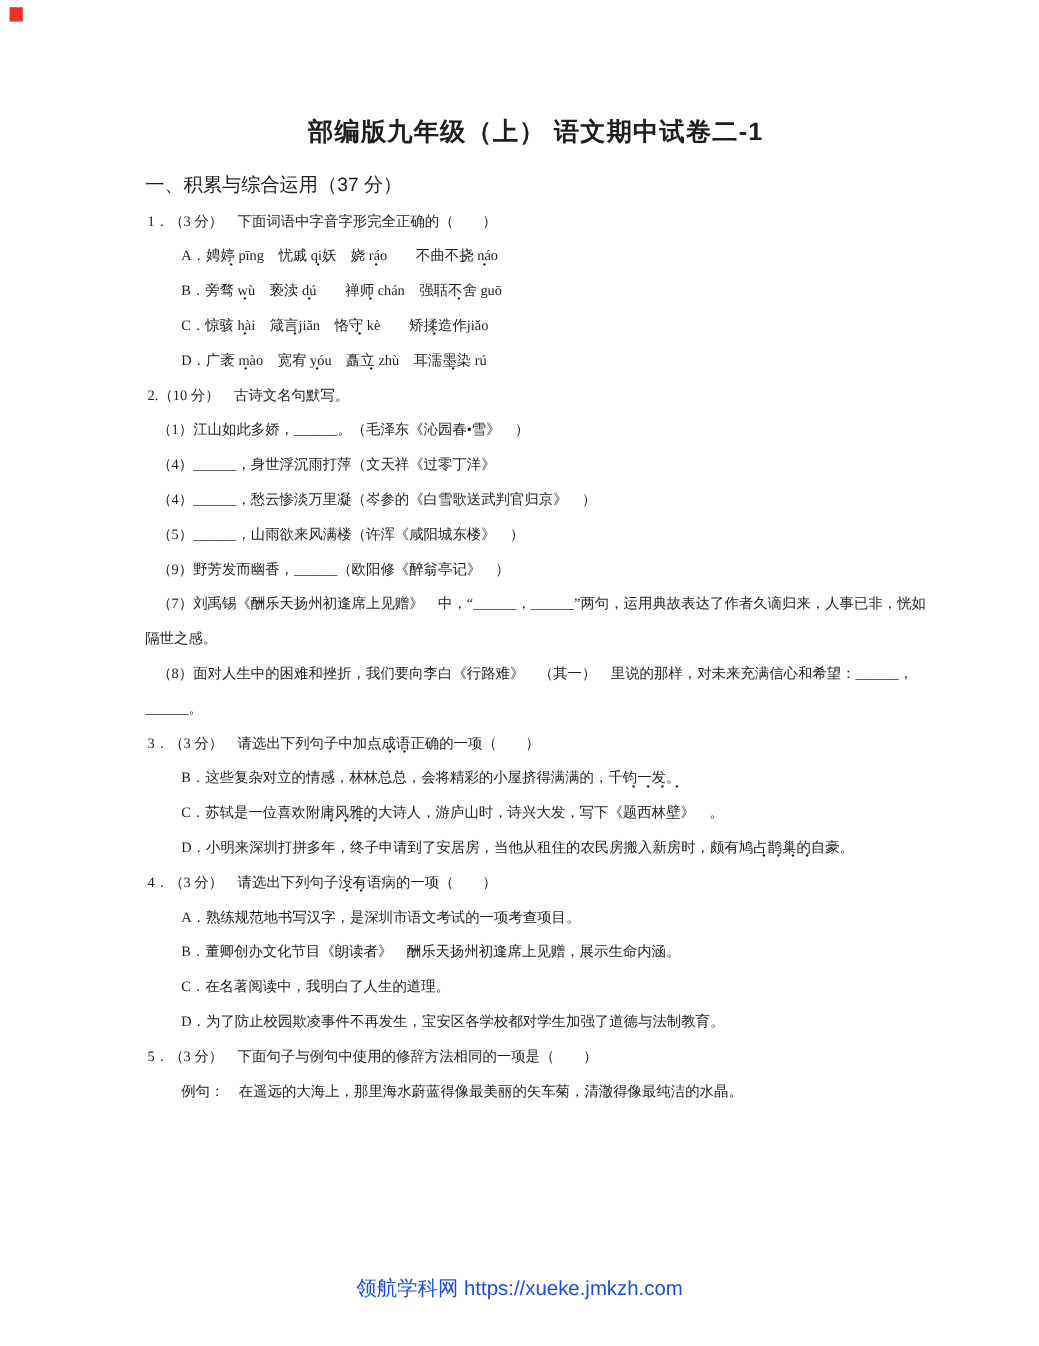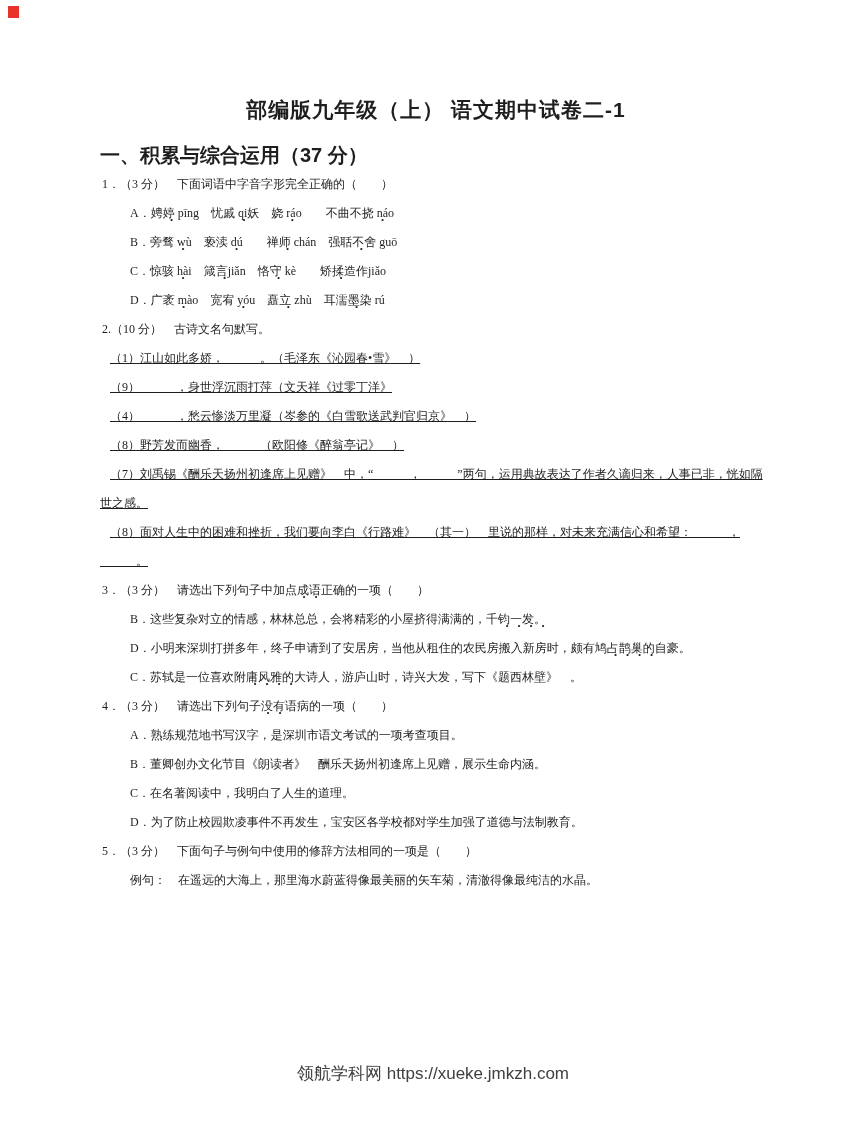--- a/index.html
+++ b/index.html
@@ -9,62 +9,62 @@
     background:#ffffff;
     color:#1e1e1e;
     font-family:"Liberation Serif","DejaVu Serif",serif;
     overflow:hidden;
   }
   .red-marker{
     position:absolute;top:6px;left:8px;
     width:11px;height:12px;
     background:#e8322a;
   }
-  .content{padding:0 94px 0 100px;}
+  .content{padding:0 94px 0 100px;margin-left:21px;}
   .doc-title{
     margin:96px 0 16px;
     text-align:center;
     font-size:21px;
     font-weight:700;
     letter-spacing:1px;
     font-family:"Liberation Sans","DejaVu Sans",sans-serif;
   }
   .section-heading{
     margin:0;
-    font-size:20px;
-    font-weight:700;
+    font-size:16px;
+    font-weight:400;
     line-height:30px;
     font-family:"Liberation Sans","DejaVu Sans",sans-serif;
   }
   p.line{
     margin:0;
     font-size:12px;
     line-height:29px;
     white-space:normal;
   }
   p.stem{text-indent:2px;}
   p.opt{text-indent:30px;}
-  p.sub{text-indent:10px;text-decoration:underline;}
+  p.sub{text-indent:10px;}
   p.example{text-indent:30px;}
   .em-dot{position:relative;}
   .em-dot::after{
     content:"•";
     position:absolute;
     left:50%;bottom:-0.5em;
     transform:translateX(-50%);
     font-size:9px;line-height:1;
     color:#1e1e1e;
   }
   .footer{
     position:absolute;
     left:0;right:0;top:1062px;
     text-align:center;
   }
   .footer a{
-    color:#404040;
+    color:#1d4ed8;
     font-size:17px;
     text-decoration:none;
     font-family:"Liberation Sans","DejaVu Sans",sans-serif;
   }
 </style>
 </head>
 <body>
 
 <div class="page">
   <div class="red-marker"></div>
@@ -75,30 +75,31 @@
     <h2 class="section-heading">一、积累与综合运用（37 分）</h2>
 
     <p class="line stem">1．（3 分）　下面词语中字音字形完全正确的（　　）</p>
     <p class="line opt">A．<span class="em-dot">娉</span>婷 pīng　忧<span class="em-dot">戚</span> qi妖　<span class="em-dot">娆</span> ráo　　不曲不<span class="em-dot">挠</span> náo</p>
     <p class="line opt">B．旁<span class="em-dot">骛</span> wù　亵<span class="em-dot">渎</span> dú　　<span class="em-dot">禅</span>师 chán　强<span class="em-dot">聒</span>不舍 guō</p>
     <p class="line opt">C．惊<span class="em-dot">骇</span> hài　<span class="em-dot">箴</span>言jiǎn　<span class="em-dot">恪</span>守 kè　　<span class="em-dot">矫</span>揉造作jiǎo</p>
     <p class="line opt">D．广<span class="em-dot">袤</span> mào　宽<span class="em-dot">宥</span> yóu　<span class="em-dot">矗</span>立 zhù　耳<span class="em-dot">濡</span>墨染 rú</p>
 
     <p class="line stem">2.（10 分）　古诗文名句默写。</p>
     <p class="line sub">（1）江山如此多娇，______。（毛泽东《沁园春•雪》　）</p>
-    <p class="line sub">（9）______，身世浮沉雨打萍（文天祥《过零丁洋》</p>
+    <p class="line sub">（4）______，身世浮沉雨打萍（文天祥《过零丁洋》</p>
     <p class="line sub">（4）______，愁云惨淡万里凝（岑参的《白雪歌送武判官归京》　）</p>
-    <p class="line sub">（8）野芳发而幽香，______（欧阳修《醉翁亭记》　）</p>
+    <p class="line sub">（5）______，山雨欲来风满楼（许浑《咸阳城东楼》　）</p>
+    <p class="line sub">（9）野芳发而幽香，______（欧阳修《醉翁亭记》　）</p>
     <p class="line sub">（7）刘禹锡《酬乐天扬州初逢席上见赠》　中，“______，______”两句，运用典故表达了作者久谪归来，人事已非，恍如隔世之感。</p>
     <p class="line sub">（8）面对人生中的困难和挫折，我们要向李白《行路难》　（其一）　里说的那样，对未来充满信心和希望：______，______。</p>
 
     <p class="line stem">3．（3 分）　请选出下列句子中加点<span class="em-dot">成</span><span class="em-dot">语</span>正确的一项（　　）</p>
     <p class="line opt">B．这些复杂对立的情感，林林总总，会将精彩的小屋挤得满满的，<span class="em-dot">千</span><span class="em-dot">钧</span><span class="em-dot">一</span><span class="em-dot">发</span>。</p>
+    <p class="line opt">C．苏轼是一位喜欢<span class="em-dot">附</span><span class="em-dot">庸</span><span class="em-dot">风</span><span class="em-dot">雅</span>的大诗人，游庐山时，诗兴大发，写下《题西林壁》　。</p>
     <p class="line opt">D．小明来深圳打拼多年，终子申请到了安居房，当他从租住的农民房搬入新房时，颇有<span class="em-dot">鸠</span><span class="em-dot">占</span><span class="em-dot">鹊</span><span class="em-dot">巢</span>的自豪。</p>
-    <p class="line opt">C．苏轼是一位喜欢<span class="em-dot">附</span><span class="em-dot">庸</span><span class="em-dot">风</span><span class="em-dot">雅</span>的大诗人，游庐山时，诗兴大发，写下《题西林壁》　。</p>
 
     <p class="line stem">4．（3 分）　请选出下列句子<span class="em-dot">没</span><span class="em-dot">有</span>语病的一项（　　）</p>
     <p class="line opt">A．熟练规范地书写汉字，是深圳市语文考试的一项考查项目。</p>
     <p class="line opt">B．董卿创办文化节目《朗读者》　酬乐天扬州初逢席上见赠，展示生命内涵。</p>
     <p class="line opt">C．在名著阅读中，我明白了人生的道理。</p>
     <p class="line opt">D．为了防止校园欺凌事件不再发生，宝安区各学校都对学生加强了道德与法制教育。</p>
 
     <p class="line stem">5．（3 分）　下面句子与例句中使用的修辞方法相同的一项是（　　）</p>
     <p class="line example">例句：　在遥远的大海上，那里海水蔚蓝得像最美丽的矢车菊，清澈得像最纯洁的水晶。</p>
   </div>

